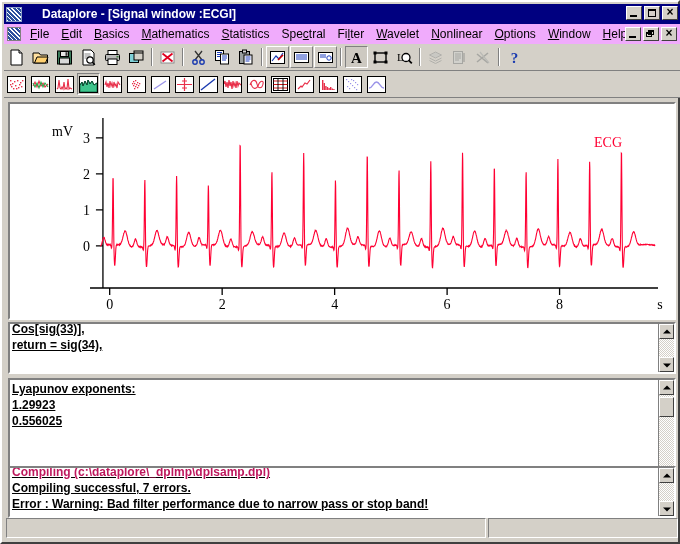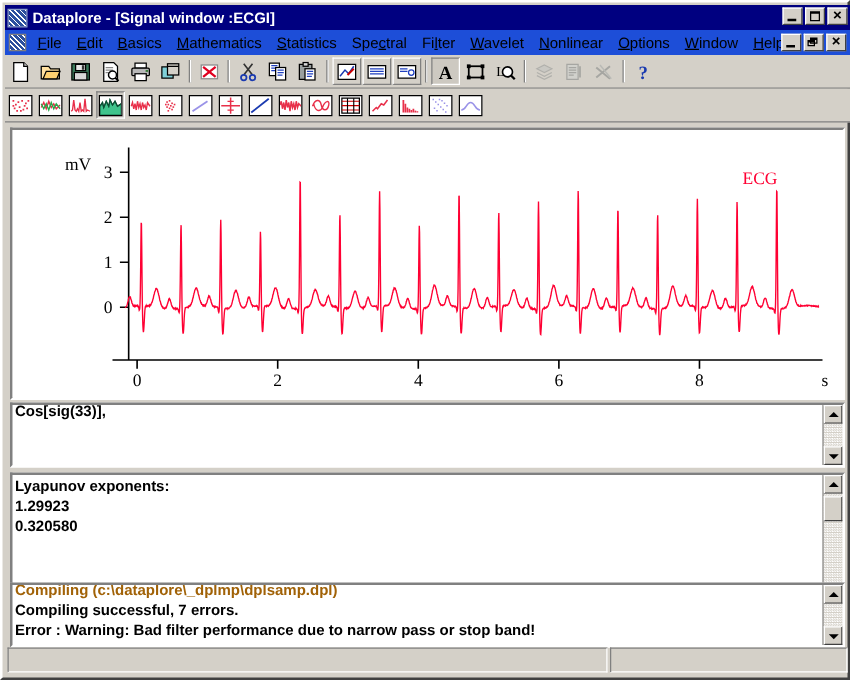--- a/index.html
+++ b/index.html
@@ -23,21 +23,21 @@
   }
   .app-icon{
     width:16px;height:15px;margin-left:2px;margin-right:4px;
     background:
       repeating-linear-gradient(45deg,#ffffff 0 1px,#2b4f9e 1px 3px);
     border:1px solid #8ca0c8;
     box-sizing:border-box;flex:none;
   }
   .title-text{
     color:#ffffff;font-size:12px;font-weight:bold;
-    letter-spacing:0px;white-space:nowrap;
+    letter-spacing:0px;white-space:nowrap;margin-left:16px;
   }
   .winbtns{position:absolute;right:2px;top:2px;display:flex;gap:0px;}
   .winbtn{
     width:16px;height:14px;margin-left:2px;
     background:#d4d0c8;
     border:1px solid #ffffff;
     border-right-color:#404040;border-bottom-color:#404040;
     box-sizing:border-box;position:relative;
     font-size:9px;line-height:12px;text-align:center;color:#000;
     font-family:"Liberation Sans", sans-serif;
@@ -47,21 +47,21 @@
   .gmax:after{content:"";position:absolute;left:3px;top:2px;width:8px;height:8px;border:1px solid #000;border-top-width:2px;box-sizing:border-box;}
   .gres:after{content:"";position:absolute;left:2px;top:4px;width:6px;height:5px;border:1px solid #000;border-top-width:2px;box-sizing:border-box;}
   .gres:before{content:"";position:absolute;left:4px;top:2px;width:6px;height:5px;border:1px solid #000;border-top-width:2px;box-sizing:border-box;background:#d4d0c8;}
   .gclose:after{
     content:"\00d7";position:absolute;left:0;right:0;top:-1px;
     font-size:12px;font-weight:bold;text-align:center;color:#000;line-height:13px;
   }
   
   .menubar{
     position:absolute;left:2px;top:22px;width:676px;height:20px;
-    background:#1d4ed8;display:flex;align-items:center;
+    background:#f0abfc;display:flex;align-items:center;
     box-sizing:border-box;
   }
   .menu-doc-icon{
     width:14px;height:14px;margin-left:3px;margin-right:3px;flex:none;
     background:repeating-linear-gradient(45deg,#ffffff 0 1px,#2b4f9e 1px 3px);
     border:1px solid #808080;box-sizing:border-box;
   }
   .menu-item{
     padding:2px 6px;font-size:12px;color:#000;white-space:nowrap;
     cursor:default;
@@ -104,20 +104,21 @@
   
   .pane{
     position:absolute;background:#ffffff;
     border:2px solid #808080;
     border-right-color:#ffffff;border-bottom-color:#ffffff;
     box-sizing:border-box;overflow:hidden;
   }
   .pane-inner{
     position:absolute;left:2px;top:0px;right:18px;bottom:0;
     overflow:hidden;
+    text-decoration:underline;
   }
   .pane-line{
     font-family:"Liberation Sans", sans-serif;
     font-size:12px;font-weight:bold;color:#000;
     line-height:16px;white-space:nowrap;
   }
   .vscroll{
     position:absolute;right:0px;top:0px;width:16px;bottom:0px;
     background:#d4d0c8;
     border-left:1px solid #808080;
@@ -571,53 +572,54 @@
       <path id="ecg-path" fill="none" stroke="#ff0033" stroke-width="1.1" d="M90.12 142.25 L90.35 141.98 L90.57 141.83 L90.80 141.66 L91.02 141.22 L91.25 140.84 L91.47 140.40 L91.70 139.84 L91.92 139.05 L92.15 137.95 L92.37 137.36 L92.60 136.34 L92.82 135.25 L93.05 134.67 L93.27 133.83 L93.50 133.71 L93.72 133.81 L93.95 133.55 L94.17 133.49 L94.40 133.90 L94.62 135.14 L94.85 135.59 L95.07 136.28 L95.30 136.99 L95.52 138.17 L95.75 138.82 L95.97 138.93 L96.20 139.60 L96.42 140.41 L96.65 140.29 L96.87 140.85 L97.10 140.65 L97.32 140.37 L97.55 141.14 L97.77 140.80 L98.00 141.16 L98.22 140.49 L98.45 140.80 L98.67 140.54 L98.90 140.89 L99.12 140.81 L99.35 140.84 L99.57 140.40 L99.80 140.65 L100.02 140.97 L100.25 140.35 L100.47 140.77 L100.70 141.31 L100.92 141.81 L101.15 142.83 L101.37 144.12 L101.60 143.77 L101.82 142.49 L102.05 138.43 L102.27 129.72 L102.50 112.45 L102.72 90.85 L102.94 74.24 L103.17 75.15 L103.39 92.50 L103.62 117.35 L103.84 136.86 L104.07 148.45 L104.29 155.99 L104.52 160.03 L104.74 161.75 L104.97 160.03 L105.19 157.04 L105.42 152.70 L105.64 148.52 L105.87 144.59 L106.09 142.74 L106.32 141.22 L106.54 140.94 L106.77 141.07 L106.99 140.33 L107.22 140.99 L107.44 140.60 L107.67 140.73 L107.89 140.60 L108.12 141.01 L108.34 140.78 L108.57 140.40 L108.79 140.53 L109.02 140.60 L109.24 140.92 L109.47 140.23 L109.69 140.80 L109.92 140.16 L110.14 140.33 L110.37 139.83 L110.59 140.12 L110.82 139.55 L111.04 139.00 L111.27 138.60 L111.49 137.75 L111.72 137.68 L111.94 136.93 L112.17 136.09 L112.39 135.24 L112.62 134.67 L112.84 133.37 L113.07 132.30 L113.29 131.61 L113.52 130.94 L113.74 129.41 L113.97 129.07 L114.19 128.55 L114.42 127.97 L114.64 126.94 L114.87 126.74 L115.09 126.73 L115.32 127.25 L115.54 127.24 L115.77 127.50 L115.99 127.93 L116.22 129.24 L116.44 129.99 L116.67 130.39 L116.89 131.77 L117.12 132.29 L117.34 133.33 L117.57 134.58 L117.79 135.91 L118.02 136.80 L118.24 137.07 L118.47 137.86 L118.69 139.05 L118.92 139.74 L119.14 140.09 L119.37 140.56 L119.59 141.22 L119.82 141.45 L120.04 141.34 L120.27 142.20 L120.49 142.02 L120.72 142.53 L120.94 142.58 L121.17 142.59 L121.39 142.88 L121.62 142.43 L121.84 142.43 L122.07 142.84 L122.29 142.65 L122.52 142.29 L122.74 141.85 L122.97 142.15 L123.19 141.68 L123.42 140.62 L123.64 140.30 L123.87 139.26 L124.09 139.01 L124.32 137.84 L124.54 137.57 L124.77 136.51 L124.99 135.42 L125.22 135.10 L125.44 135.49 L125.66 135.09 L125.89 135.57 L126.11 135.83 L126.34 136.74 L126.56 137.65 L126.79 137.96 L127.01 139.34 L127.24 140.03 L127.46 140.68 L127.69 141.28 L127.91 141.29 L128.14 141.76 L128.36 142.47 L128.59 142.60 L128.81 142.44 L129.04 143.22 L129.26 143.17 L129.49 142.96 L129.71 143.09 L129.94 142.68 L130.16 143.29 L130.39 142.65 L130.61 143.17 L130.84 143.12 L131.06 142.79 L131.29 143.22 L131.51 142.78 L131.74 142.97 L131.96 142.72 L132.19 143.22 L132.41 143.43 L132.64 144.03 L132.86 145.09 L133.09 145.66 L133.31 146.09 L133.54 145.31 L133.76 141.33 L133.99 134.70 L134.21 120.19 L134.44 99.16 L134.66 80.74 L134.89 76.12 L135.11 90.08 L135.34 114.06 L135.56 134.84 L135.79 148.55 L136.01 156.60 L136.24 161.05 L136.46 162.94 L136.69 162.14 L136.91 159.47 L137.14 155.28 L137.36 150.64 L137.59 147.00 L137.81 144.87 L138.04 143.49 L138.26 142.24 L138.49 142.26 L138.71 142.13 L138.94 141.83 L139.16 141.75 L139.39 141.86 L139.61 141.93 L139.84 142.06 L140.06 141.76 L140.29 141.74 L140.51 141.31 L140.74 141.72 L140.96 141.00 L141.19 141.08 L141.41 140.71 L141.64 140.58 L141.86 140.96 L142.09 140.81 L142.31 139.81 L142.54 139.98 L142.76 139.65 L142.99 139.28 L143.21 138.40 L143.44 137.73 L143.66 137.45 L143.89 136.64 L144.11 135.23 L144.34 134.60 L144.56 133.99 L144.79 132.53 L145.01 131.78 L145.24 130.57 L145.46 130.26 L145.69 128.93 L145.91 128.11 L146.14 127.63 L146.36 127.38 L146.59 126.59 L146.81 126.60 L147.04 126.58 L147.26 126.46 L147.49 127.09 L147.71 127.43 L147.94 128.48 L148.16 128.60 L148.38 129.78 L148.61 130.91 L148.83 131.75 L149.06 132.69 L149.28 133.26 L149.51 134.30 L149.73 135.35 L149.96 135.89 L150.18 136.16 L150.41 137.19 L150.63 138.08 L150.86 138.53 L151.08 138.46 L151.31 139.41 L151.53 139.38 L151.76 139.43 L151.98 139.77 L152.21 140.35 L152.43 139.94 L152.66 139.86 L152.88 140.63 L153.11 140.31 L153.33 140.60 L153.56 140.27 L153.78 140.09 L154.01 140.64 L154.23 139.99 L154.46 140.33 L154.68 139.40 L154.91 139.08 L155.13 138.72 L155.36 138.19 L155.58 137.77 L155.81 136.74 L156.03 135.91 L156.26 135.48 L156.48 134.06 L156.71 133.90 L156.93 132.90 L157.16 133.26 L157.38 132.85 L157.61 132.83 L157.83 133.61 L158.06 134.58 L158.28 135.03 L158.51 135.65 L158.73 136.40 L158.96 137.76 L159.18 138.06 L159.41 139.19 L159.63 139.23 L159.86 139.93 L160.08 140.72 L160.31 140.67 L160.53 141.00 L160.76 141.07 L160.98 140.95 L161.21 141.12 L161.43 141.75 L161.66 141.26 L161.88 141.67 L162.11 141.39 L162.33 141.58 L162.56 141.28 L162.78 141.67 L163.01 141.73 L163.23 141.71 L163.46 141.49 L163.68 141.63 L163.91 141.63 L164.13 141.91 L164.36 142.90 L164.58 144.16 L164.81 145.38 L165.03 145.84 L165.26 145.11 L165.48 142.09 L165.71 136.22 L165.93 123.31 L166.16 102.12 L166.38 81.03 L166.61 71.89 L166.83 82.03 L167.06 105.83 L167.28 128.89 L167.51 144.87 L167.73 154.82 L167.96 159.87 L168.18 163.04 L168.41 162.96 L168.63 161.07 L168.86 156.36 L169.08 152.02 L169.31 148.77 L169.53 145.81 L169.76 143.90 L169.98 143.11 L170.21 143.12 L170.43 142.67 L170.66 142.88 L170.88 142.84 L171.10 142.55 L171.33 142.61 L171.55 142.52 L171.78 143.18 L172.00 142.73 L172.23 142.49 L172.45 142.83 L172.68 142.79 L172.90 143.04 L173.13 142.97 L173.35 142.22 L173.58 142.13 L173.80 141.85 L174.03 141.51 L174.25 141.51 L174.48 141.43 L174.70 140.73 L174.93 140.69 L175.15 139.91 L175.38 139.40 L175.60 138.46 L175.83 137.56 L176.05 136.39 L176.28 135.95 L176.50 134.90 L176.73 133.95 L176.95 132.93 L177.18 131.76 L177.40 130.92 L177.63 130.01 L177.85 129.99 L178.08 129.41 L178.30 128.63 L178.53 128.92 L178.75 128.60 L178.98 128.33 L179.20 128.58 L179.43 129.53 L179.65 130.09 L179.88 130.56 L180.10 131.03 L180.33 132.64 L180.55 133.01 L180.78 134.42 L181.00 134.78 L181.23 135.97 L181.45 137.14 L181.68 137.67 L181.90 138.21 L182.13 139.12 L182.35 139.56 L182.58 140.42 L182.80 140.72 L183.03 140.91 L183.25 141.00 L183.48 141.29 L183.70 142.00 L183.93 142.00 L184.15 142.10 L184.38 142.21 L184.60 142.32 L184.83 142.44 L185.05 142.39 L185.28 141.88 L185.50 142.18 L185.73 141.98 L185.95 141.68 L186.18 141.28 L186.40 141.17 L186.63 140.94 L186.85 140.26 L187.08 139.70 L187.30 138.95 L187.53 137.84 L187.75 137.63 L187.98 136.71 L188.20 135.21 L188.43 134.50 L188.65 133.90 L188.88 134.20 L189.10 133.87 L189.33 133.64 L189.55 133.81 L189.78 134.49 L190.00 135.59 L190.23 136.30 L190.45 137.11 L190.68 138.05 L190.90 138.48 L191.13 139.43 L191.35 139.75 L191.58 140.15 L191.80 140.04 L192.03 140.95 L192.25 140.45 L192.48 140.74 L192.70 140.79 L192.93 140.76 L193.15 140.64 L193.38 140.65 L193.60 140.99 L193.82 141.19 L194.05 141.15 L194.27 140.90 L194.50 140.70 L194.72 140.94 L194.95 141.12 L195.17 141.10 L195.40 140.55 L195.62 140.91 L195.85 140.86 L196.07 141.76 L196.30 142.11 L196.52 143.33 L196.75 144.53 L196.97 143.63 L197.20 141.47 L197.42 137.41 L197.65 128.14 L197.87 111.92 L198.10 93.32 L198.32 81.48 L198.55 87.02 L198.77 104.54 L199.00 125.36 L199.22 141.34 L199.45 150.96 L199.67 157.24 L199.90 160.94 L200.12 161.61 L200.35 159.45 L200.57 155.45 L200.80 151.06 L201.02 147.33 L201.25 144.20 L201.47 142.15 L201.70 141.36 L201.92 140.82 L202.15 140.96 L202.37 140.79 L202.60 140.70 L202.82 140.46 L203.05 140.37 L203.27 140.98 L203.50 140.32 L203.72 140.35 L203.95 140.78 L204.17 140.81 L204.40 140.27 L204.62 140.31 L204.85 140.74 L205.07 140.32 L205.30 140.17 L205.52 140.15 L205.75 139.38 L205.97 139.34 L206.20 139.20 L206.42 138.73 L206.65 137.85 L206.87 137.42 L207.10 137.32 L207.32 136.04 L207.55 135.20 L207.77 134.73 L208.00 133.73 L208.22 132.36 L208.45 131.51 L208.67 131.18 L208.90 129.55 L209.12 128.88 L209.35 128.43 L209.57 127.45 L209.80 126.63 L210.02 126.63 L210.25 126.53 L210.47 126.42 L210.70 126.31 L210.92 126.99 L211.15 127.32 L211.37 127.54 L211.60 128.23 L211.82 129.50 L212.05 129.98 L212.27 131.54 L212.50 132.40 L212.72 133.42 L212.95 134.67 L213.17 135.32 L213.40 136.55 L213.62 136.92 L213.85 138.21 L214.07 138.68 L214.30 139.64 L214.52 140.13 L214.75 140.73 L214.97 140.54 L215.20 141.38 L215.42 141.06 L215.65 141.96 L215.87 141.56 L216.10 141.90 L216.32 142.46 L216.54 142.26 L216.77 142.52 L216.99 142.02 L217.22 141.97 L217.44 142.64 L217.67 142.11 L217.89 141.87 L218.12 142.14 L218.34 141.55 L218.57 141.04 L218.79 140.88 L219.02 139.82 L219.24 138.96 L219.47 138.55 L219.69 137.67 L219.92 136.96 L220.14 136.26 L220.37 135.41 L220.59 135.40 L220.82 134.90 L221.04 134.86 L221.27 135.38 L221.49 135.82 L221.72 136.94 L221.94 137.41 L222.17 138.37 L222.39 139.19 L222.62 139.87 L222.84 140.44 L223.07 141.02 L223.29 141.48 L223.52 142.35 L223.74 142.81 L223.97 142.49 L224.19 142.56 L224.42 142.55 L224.64 142.66 L224.87 142.71 L225.09 142.82 L225.32 143.15 L225.54 142.91 L225.77 143.08 L225.99 143.34 L226.22 142.64 L226.44 143.33 L226.67 142.87 L226.89 142.64 L227.12 143.07 L227.34 142.94 L227.57 143.35 L227.79 143.56 L228.02 144.09 L228.24 145.60 L228.47 146.26 L228.69 145.71 L228.92 143.84 L229.14 138.20 L229.37 125.75 L229.59 100.84 L229.82 67.36 L230.04 41.79 L230.27 41.99 L230.49 69.25 L230.72 104.64 L230.94 132.56 L231.17 148.63 L231.39 157.28 L231.62 161.55 L231.84 163.15 L232.07 162.12 L232.29 158.55 L232.52 154.18 L232.74 150.01 L232.97 146.71 L233.19 144.73 L233.42 143.64 L233.64 142.98 L233.87 142.48 L234.09 142.51 L234.32 142.14 L234.54 141.98 L234.77 141.73 L234.99 141.75 L235.22 141.63 L235.44 142.08 L235.67 141.97 L235.89 142.03 L236.12 141.43 L236.34 141.83 L236.57 141.59 L236.79 141.26 L237.02 141.14 L237.24 140.77 L237.47 140.89 L237.69 140.68 L237.92 139.85 L238.14 139.47 L238.37 139.36 L238.59 139.03 L238.82 138.02 L239.04 137.72 L239.26 136.68 L239.49 136.04 L239.71 135.43 L239.94 134.54 L240.16 133.18 L240.39 132.13 L240.61 131.36 L240.84 130.53 L241.06 130.14 L241.29 129.38 L241.51 128.30 L241.74 128.14 L241.96 128.28 L242.19 127.41 L242.41 127.52 L242.64 128.21 L242.86 128.41 L243.09 128.53 L243.31 129.62 L243.54 129.90 L243.76 131.11 L243.99 131.24 L244.21 132.06 L244.44 132.97 L244.66 134.18 L244.89 135.16 L245.11 135.92 L245.34 136.08 L245.56 137.21 L245.79 137.81 L246.01 137.73 L246.24 138.59 L246.46 138.90 L246.69 138.95 L246.91 139.79 L247.14 139.75 L247.36 140.20 L247.59 140.28 L247.81 140.58 L248.04 140.50 L248.26 139.95 L248.49 140.34 L248.71 140.72 L248.94 140.38 L249.16 140.27 L249.39 140.50 L249.61 140.30 L249.84 139.90 L250.06 139.86 L250.29 139.16 L250.51 138.27 L250.74 138.02 L250.96 137.69 L251.19 136.67 L251.41 136.04 L251.64 134.75 L251.86 133.96 L252.09 133.42 L252.31 133.19 L252.54 133.13 L252.76 132.65 L252.99 133.22 L253.21 133.92 L253.44 134.08 L253.66 134.91 L253.89 136.27 L254.11 136.71 L254.34 137.74 L254.56 138.26 L254.79 139.29 L255.01 139.58 L255.24 140.35 L255.46 140.17 L255.69 140.87 L255.91 140.76 L256.14 141.20 L256.36 140.64 L256.59 140.86 L256.81 140.98 L257.04 141.57 L257.26 141.59 L257.49 141.12 L257.71 141.38 L257.94 141.04 L258.16 141.63 L258.39 141.15 L258.61 141.68 L258.84 141.76 L259.06 141.32 L259.29 141.75 L259.51 141.84 L259.74 142.79 L259.96 144.07 L260.19 144.79 L260.41 144.91 L260.64 144.07 L260.86 140.88 L261.09 132.73 L261.31 116.72 L261.54 93.68 L261.76 72.86 L261.98 68.27 L262.21 83.69 L262.43 109.68 L262.66 132.50 L262.88 147.42 L263.11 155.71 L263.33 161.06 L263.56 162.88 L263.78 162.66 L264.01 159.39 L264.23 155.31 L264.46 151.08 L264.68 147.65 L264.91 145.04 L265.13 143.40 L265.36 143.23 L265.58 142.53 L265.81 142.25 L266.03 142.90 L266.26 142.91 L266.48 142.39 L266.71 142.67 L266.93 142.45 L267.16 143.01 L267.38 142.31 L267.61 143.01 L267.83 143.01 L268.06 142.91 L268.28 142.35 L268.51 142.65 L268.73 142.71 L268.96 141.95 L269.18 142.26 L269.41 142.11 L269.63 141.67 L269.86 141.10 L270.08 140.82 L270.31 140.38 L270.53 139.60 L270.76 139.01 L270.98 138.56 L271.21 137.50 L271.43 136.89 L271.66 135.68 L271.88 134.90 L272.11 134.02 L272.33 133.46 L272.56 132.43 L272.78 131.56 L273.01 130.98 L273.23 130.30 L273.46 129.61 L273.68 129.42 L273.91 128.92 L274.13 129.01 L274.36 129.00 L274.58 129.33 L274.81 129.92 L275.03 130.75 L275.26 131.46 L275.48 132.05 L275.71 132.64 L275.93 134.01 L276.16 134.74 L276.38 135.52 L276.61 136.52 L276.83 137.71 L277.06 138.02 L277.28 138.73 L277.51 139.25 L277.73 140.13 L277.96 140.65 L278.18 141.22 L278.41 141.15 L278.63 141.41 L278.86 141.65 L279.08 142.00 L279.31 141.84 L279.53 142.02 L279.76 142.15 L279.98 142.39 L280.21 142.06 L280.43 142.70 L280.66 141.90 L280.88 142.44 L281.11 141.72 L281.33 141.84 L281.56 141.41 L281.78 141.61 L282.01 141.29 L282.23 140.48 L282.46 140.18 L282.68 139.28 L282.91 138.23 L283.13 136.98 L283.36 136.86 L283.58 135.98 L283.81 134.94 L284.03 134.71 L284.26 134.29 L284.48 133.77 L284.70 134.09 L284.93 134.60 L285.15 135.10 L285.38 135.58 L285.60 136.80 L285.83 137.06 L286.05 138.49 L286.28 138.60 L286.50 139.09 L286.73 139.89 L286.95 140.15 L287.18 140.41 L287.40 140.54 L287.63 140.88 L287.85 140.95 L288.08 141.08 L288.30 141.05 L288.53 141.17 L288.75 141.08 L288.98 140.92 L289.20 140.79 L289.43 141.05 L289.65 141.04 L289.88 141.09 L290.10 140.95 L290.33 141.11 L290.55 141.29 L290.78 141.05 L291.00 140.77 L291.23 141.44 L291.45 141.79 L291.68 142.56 L291.90 143.54 L292.13 144.35 L292.35 143.36 L292.58 140.02 L292.80 132.93 L293.03 116.40 L293.25 89.38 L293.48 61.85 L293.70 49.08 L293.93 62.53 L294.15 92.50 L294.38 121.39 L294.60 141.27 L294.83 152.06 L295.05 157.83 L295.28 161.10 L295.50 161.06 L295.73 158.81 L295.95 154.66 L296.18 149.94 L296.40 146.42 L296.63 143.59 L296.85 141.75 L297.08 141.47 L297.30 140.84 L297.53 140.62 L297.75 140.39 L297.98 140.32 L298.20 140.83 L298.43 140.77 L298.65 140.16 L298.88 140.27 L299.10 140.14 L299.33 140.26 L299.55 140.60 L299.78 140.49 L300.00 140.37 L300.23 140.41 L300.45 139.99 L300.68 140.17 L300.90 140.11 L301.13 139.52 L301.35 139.06 L301.58 139.07 L301.80 138.38 L302.03 138.21 L302.25 137.54 L302.48 136.73 L302.70 136.09 L302.93 135.22 L303.15 134.76 L303.38 133.36 L303.60 132.22 L303.83 131.78 L304.05 130.30 L304.28 130.10 L304.50 128.55 L304.73 127.88 L304.95 127.82 L305.18 126.65 L305.40 127.03 L305.63 126.38 L305.85 126.29 L306.08 126.57 L306.30 126.84 L306.53 127.65 L306.75 128.29 L306.98 128.79 L307.20 130.08 L307.42 130.39 L307.65 131.48 L307.87 132.62 L308.10 133.69 L308.32 134.44 L308.55 135.99 L308.77 136.16 L309.00 137.60 L309.22 138.10 L309.45 138.59 L309.67 139.31 L309.90 139.86 L310.12 140.52 L310.35 140.36 L310.57 141.24 L310.80 140.97 L311.02 141.90 L311.25 141.60 L311.47 141.91 L311.70 141.72 L311.92 142.10 L312.15 142.03 L312.37 142.02 L312.60 141.78 L312.82 142.35 L313.05 142.14 L313.27 142.01 L313.50 141.58 L313.72 141.60 L313.95 140.78 L314.17 140.39 L314.40 139.99 L314.62 139.33 L314.85 138.45 L315.07 137.14 L315.30 136.93 L315.52 135.68 L315.75 135.47 L315.97 134.73 L316.20 134.69 L316.42 134.77 L316.65 135.18 L316.87 136.02 L317.10 136.36 L317.32 137.46 L317.55 138.77 L317.77 138.96 L318.00 139.77 L318.22 140.72 L318.45 141.43 L318.67 142.11 L318.90 142.24 L319.12 142.27 L319.35 142.58 L319.57 142.59 L319.80 142.78 L320.02 143.10 L320.25 143.10 L320.47 143.32 L320.70 143.39 L320.92 143.01 L321.15 142.79 L321.37 142.76 L321.60 143.45 L321.82 143.22 L322.05 142.90 L322.27 142.98 L322.50 143.42 L322.72 142.74 L322.95 143.42 L323.17 143.41 L323.40 144.23 L323.62 145.62 L323.85 146.28 L324.07 145.77 L324.30 143.68 L324.52 139.20 L324.75 128.32 L324.97 110.57 L325.20 88.89 L325.42 76.54 L325.65 81.87 L325.87 102.41 L326.10 125.38 L326.32 142.58 L326.55 153.25 L326.77 159.22 L327.00 162.74 L327.22 163.37 L327.45 161.89 L327.67 158.04 L327.90 153.12 L328.12 149.72 L328.35 146.00 L328.57 144.24 L328.80 143.48 L329.02 142.99 L329.25 142.40 L329.47 142.55 L329.70 142.37 L329.92 142.36 L330.14 142.14 L330.37 142.59 L330.59 142.16 L330.82 141.92 L331.04 141.97 L331.27 141.82 L331.49 142.15 L331.72 141.84 L331.94 141.45 L332.17 141.42 L332.39 140.89 L332.62 140.81 L332.84 140.92 L333.07 140.26 L333.29 139.65 L333.52 139.61 L333.74 138.68 L333.97 138.24 L334.19 137.36 L334.42 136.19 L334.64 135.68 L334.87 134.65 L335.09 133.49 L335.32 132.20 L335.54 131.10 L335.77 129.96 L335.99 128.49 L336.22 127.90 L336.44 127.14 L336.67 125.71 L336.89 125.52 L337.12 124.45 L337.34 124.73 L337.57 124.62 L337.79 124.26 L338.02 124.63 L338.24 125.02 L338.47 125.65 L338.69 126.87 L338.92 127.06 L339.14 128.23 L339.37 129.53 L339.59 130.78 L339.82 131.56 L340.04 132.25 L340.27 133.93 L340.49 134.29 L340.72 135.69 L340.94 136.51 L341.17 136.72 L341.39 138.00 L341.62 138.40 L341.84 138.52 L342.07 139.12 L342.29 139.03 L342.52 139.86 L342.74 140.24 L342.97 139.92 L343.19 139.90 L343.42 140.16 L343.64 140.02 L343.87 140.27 L344.09 140.43 L344.32 140.04 L344.54 140.19 L344.77 139.93 L344.99 139.91 L345.22 139.72 L345.44 139.68 L345.67 139.18 L345.89 138.45 L346.12 138.09 L346.34 137.31 L346.57 136.12 L346.79 135.24 L347.02 134.72 L347.24 133.85 L347.47 133.60 L347.69 132.52 L347.92 132.54 L348.14 132.84 L348.37 133.14 L348.59 134.01 L348.82 134.67 L349.04 134.95 L349.27 136.09 L349.49 137.11 L349.72 137.77 L349.94 138.31 L350.17 138.68 L350.39 139.66 L350.62 140.11 L350.84 140.18 L351.07 140.15 L351.29 140.33 L351.52 140.56 L351.74 141.10 L351.97 140.64 L352.19 140.83 L352.42 140.84 L352.64 140.66 L352.86 140.92 L353.09 141.03 L353.31 140.98 L353.54 141.57 L353.76 141.51 L353.99 141.05 L354.21 141.21 L354.44 141.05 L354.66 141.54 L354.89 141.70 L355.11 142.83 L355.34 143.68 L355.56 145.11 L355.79 144.67 L356.01 142.79 L356.24 138.03 L356.46 126.78 L356.69 104.54 L356.91 74.69 L357.14 52.59 L357.36 53.16 L357.59 76.79 L357.81 108.48 L358.04 133.88 L358.26 149.30 L358.49 157.21 L358.71 161.74 L358.94 162.60 L359.16 161.68 L359.39 158.57 L359.61 153.81 L359.84 150.20 L360.06 146.77 L360.29 144.70 L360.51 142.99 L360.74 143.01 L360.96 142.64 L361.19 142.09 L361.41 142.44 L361.64 142.72 L361.86 142.60 L362.09 142.52 L362.31 142.51 L362.54 142.22 L362.76 142.57 L362.99 142.76 L363.21 142.47 L363.44 142.60 L363.66 142.59 L363.89 142.30 L364.11 141.99 L364.34 141.62 L364.56 141.56 L364.79 141.70 L365.01 141.19 L365.24 140.67 L365.46 140.33 L365.69 139.23 L365.91 138.98 L366.14 137.99 L366.36 137.37 L366.59 136.06 L366.81 135.25 L367.04 134.61 L367.26 133.46 L367.49 131.91 L367.71 131.32 L367.94 130.15 L368.16 128.98 L368.39 128.61 L368.61 127.68 L368.84 127.39 L369.06 127.41 L369.29 127.31 L369.51 126.97 L369.74 127.32 L369.96 127.48 L370.19 127.89 L370.41 129.21 L370.64 129.87 L370.86 130.74 L371.09 131.78 L371.31 132.97 L371.54 134.16 L371.76 134.65 L371.99 135.59 L372.21 136.98 L372.44 137.84 L372.66 138.37 L372.89 139.44 L373.11 139.97 L373.34 140.61 L373.56 140.53 L373.79 141.35 L374.01 141.33 L374.24 141.50 L374.46 141.86 L374.69 142.06 L374.91 142.13 L375.14 142.41 L375.36 142.73 L375.58 142.24 L375.81 142.34 L376.03 142.09 L376.26 142.12 L376.48 142.01 L376.71 142.44 L376.93 141.61 L377.16 141.23 L377.38 140.96 L377.61 140.80 L377.83 139.64 L378.06 139.35 L378.28 138.57 L378.51 137.54 L378.73 136.39 L378.96 135.55 L379.18 135.26 L379.41 134.49 L379.63 134.25 L379.86 134.20 L380.08 134.06 L380.31 134.59 L380.53 135.23 L380.76 135.84 L380.98 136.98 L381.21 137.47 L381.43 138.33 L381.66 139.45 L381.88 139.60 L382.11 140.43 L382.33 140.97 L382.56 141.17 L382.78 141.13 L383.01 141.40 L383.23 141.48 L383.46 141.42 L383.68 141.36 L383.91 141.72 L384.13 141.01 L384.36 141.51 L384.58 141.42 L384.81 141.15 L385.03 141.13 L385.26 140.85 L385.48 141.32 L385.71 141.27 L385.93 140.94 L386.16 140.89 L386.38 141.53 L386.61 141.52 L386.83 142.07 L387.06 143.14 L387.28 144.57 L387.51 144.12 L387.73 143.25 L387.96 139.27 L388.18 131.32 L388.41 115.91 L388.63 92.45 L388.86 71.44 L389.08 66.50 L389.31 82.24 L389.53 107.87 L389.76 131.49 L389.98 146.05 L390.21 154.36 L390.43 159.60 L390.66 161.05 L390.88 161.09 L391.11 157.93 L391.33 153.79 L391.56 149.41 L391.78 145.78 L392.01 142.98 L392.23 141.65 L392.46 140.69 L392.68 140.45 L392.91 140.91 L393.13 140.42 L393.36 140.53 L393.58 140.29 L393.81 140.32 L394.03 140.11 L394.26 140.71 L394.48 140.81 L394.71 140.22 L394.93 140.38 L395.16 140.19 L395.38 140.00 L395.61 140.32 L395.83 140.36 L396.06 140.20 L396.28 140.04 L396.51 139.41 L396.73 139.20 L396.96 138.84 L397.18 138.84 L397.41 138.41 L397.63 137.43 L397.86 136.80 L398.08 136.40 L398.30 135.80 L398.53 134.63 L398.75 133.60 L398.98 133.19 L399.20 132.49 L399.43 131.79 L399.65 130.33 L399.88 130.24 L400.10 129.33 L400.33 128.39 L400.55 128.22 L400.78 128.10 L401.00 128.25 L401.23 127.83 L401.45 127.90 L401.68 128.26 L401.90 128.54 L402.13 129.32 L402.35 130.08 L402.58 130.91 L402.80 131.60 L403.03 132.53 L403.25 133.96 L403.48 134.80 L403.70 135.06 L403.93 136.58 L404.15 137.34 L404.38 137.91 L404.60 138.42 L404.83 139.27 L405.05 139.56 L405.28 139.69 L405.50 140.15 L405.73 140.91 L405.95 141.17 L406.18 141.10 L406.40 141.46 L406.63 141.35 L406.85 141.87 L407.08 142.12 L407.30 141.75 L407.53 141.77 L407.75 142.11 L407.98 142.17 L408.20 142.27 L408.43 141.79 L408.65 141.82 L408.88 141.08 L409.10 141.32 L409.33 140.64 L409.55 139.87 L409.78 139.36 L410.00 138.24 L410.23 137.62 L410.45 136.90 L410.68 135.96 L410.90 135.18 L411.13 134.86 L411.35 134.64 L411.58 134.88 L411.80 134.67 L412.03 135.75 L412.25 136.40 L412.48 136.78 L412.70 137.66 L412.93 138.71 L413.15 139.57 L413.38 140.36 L413.60 141.14 L413.83 140.99 L414.05 141.52 L414.28 142.40 L414.50 142.34 L414.73 142.86 L414.95 142.39 L415.18 143.20 L415.40 143.15 L415.63 142.66 L415.85 143.27 L416.08 142.72 L416.30 142.95 L416.53 143.33 L416.75 143.13 L416.98 143.35 L417.20 143.07 L417.43 143.42 L417.65 142.79 L417.88 143.07 L418.10 143.33 L418.33 143.26 L418.55 144.00 L418.78 145.04 L419.00 146.03 L419.23 146.86 L419.45 145.35 L419.68 142.97 L419.90 135.68 L420.13 119.68 L420.35 94.94 L420.58 68.79 L420.80 57.25 L421.02 69.64 L421.25 97.48 L421.47 125.18 L421.70 144.47 L421.92 154.33 L422.15 160.92 L422.37 163.42 L422.60 163.61 L422.82 160.65 L423.05 157.27 L423.27 152.11 L423.50 148.26 L423.72 145.85 L423.95 144.07 L424.17 143.47 L424.40 143.23 L424.62 142.79 L424.85 142.86 L425.07 142.76 L425.30 142.26 L425.52 142.79 L425.75 142.26 L425.97 142.67 L426.20 142.67 L426.42 142.46 L426.65 142.10 L426.87 142.38 L427.10 142.11 L427.32 141.62 L427.55 141.40 L427.77 141.63 L428.00 141.41 L428.22 141.10 L428.45 140.48 L428.67 140.03 L428.90 139.59 L429.12 138.38 L429.35 137.69 L429.57 137.24 L429.80 136.68 L430.02 134.97 L430.25 134.65 L430.47 133.35 L430.70 132.42 L430.92 131.15 L431.15 129.61 L431.37 128.76 L431.60 127.26 L431.82 127.00 L432.05 126.07 L432.27 125.27 L432.50 124.43 L432.72 124.70 L432.95 124.44 L433.17 124.70 L433.40 124.67 L433.62 125.69 L433.85 125.87 L434.07 126.69 L434.30 127.72 L434.52 128.80 L434.75 129.99 L434.97 131.08 L435.20 131.87 L435.42 133.07 L435.65 134.08 L435.87 135.30 L436.10 135.90 L436.32 136.99 L436.55 137.18 L436.77 137.56 L437.00 138.09 L437.22 138.80 L437.45 138.88 L437.67 139.23 L437.90 140.16 L438.12 139.99 L438.35 140.28 L438.57 140.08 L438.80 140.10 L439.02 140.47 L439.25 140.32 L439.47 140.42 L439.70 140.16 L439.92 139.94 L440.15 140.15 L440.37 139.65 L440.60 139.41 L440.82 139.29 L441.05 139.07 L441.27 137.98 L441.50 137.62 L441.72 136.56 L441.95 136.06 L442.17 135.56 L442.40 134.66 L442.62 133.61 L442.85 133.08 L443.07 132.59 L443.30 133.02 L443.52 132.75 L443.74 133.32 L443.97 133.90 L444.19 134.35 L444.42 135.35 L444.64 136.12 L444.87 136.90 L445.09 138.04 L445.32 138.25 L445.54 138.91 L445.77 139.54 L445.99 139.53 L446.22 140.46 L446.44 140.33 L446.67 140.86 L446.89 140.66 L447.12 140.36 L447.34 140.78 L447.57 140.78 L447.79 140.48 L448.02 140.75 L448.24 140.92 L448.47 140.59 L448.69 140.97 L448.92 140.72 L449.14 141.11 L449.37 141.15 L449.59 141.24 L449.82 141.55 L450.04 141.58 L450.27 141.84 L450.49 142.99 L450.72 144.26 L450.94 144.52 L451.17 144.60 L451.39 141.67 L451.62 135.27 L451.84 121.10 L452.07 96.57 L452.29 66.39 L452.52 48.78 L452.74 55.84 L452.97 83.90 L453.19 115.12 L453.42 138.47 L453.64 150.77 L453.87 158.29 L454.09 162.10 L454.32 162.85 L454.54 160.57 L454.77 157.15 L454.99 153.05 L455.22 148.53 L455.44 145.39 L455.67 143.84 L455.89 142.51 L456.12 142.41 L456.34 142.04 L456.57 141.99 L456.79 142.12 L457.02 142.21 L457.24 142.36 L457.47 142.50 L457.69 142.57 L457.92 142.63 L458.14 142.21 L458.37 142.61 L458.59 142.01 L458.82 142.39 L459.04 142.00 L459.27 142.00 L459.49 141.61 L459.72 141.98 L459.94 141.17 L460.17 140.80 L460.39 140.88 L460.62 140.14 L460.84 140.03 L461.07 138.87 L461.29 138.86 L461.52 137.66 L461.74 137.10 L461.97 135.77 L462.19 134.87 L462.42 134.04 L462.64 133.04 L462.87 131.94 L463.09 130.89 L463.32 129.59 L463.54 129.22 L463.77 128.13 L463.99 127.90 L464.22 127.63 L464.44 126.97 L464.67 126.96 L464.89 127.17 L465.12 127.26 L465.34 127.86 L465.57 128.67 L465.79 129.39 L466.02 130.43 L466.24 131.22 L466.46 132.22 L466.69 132.94 L466.91 134.22 L467.14 135.56 L467.36 136.12 L467.59 136.83 L467.81 138.27 L468.04 138.39 L468.26 139.72 L468.49 140.19 L468.71 140.37 L468.94 140.98 L469.16 141.11 L469.39 142.05 L469.61 142.34 L469.84 142.47 L470.06 142.49 L470.29 142.68 L470.51 142.43 L470.74 142.98 L470.96 142.62 L471.19 142.87 L471.41 142.42 L471.64 142.83 L471.86 142.10 L472.09 142.56 L472.31 141.83 L472.54 141.38 L472.76 141.21 L472.99 140.55 L473.21 140.02 L473.44 138.87 L473.66 137.98 L473.89 137.17 L474.11 136.50 L474.34 136.05 L474.56 135.26 L474.79 134.67 L475.01 134.44 L475.24 134.64 L475.46 134.87 L475.69 135.21 L475.91 135.81 L476.14 136.52 L476.36 137.51 L476.59 137.83 L476.81 138.83 L477.04 139.45 L477.26 140.54 L477.49 140.54 L477.71 141.26 L477.94 140.95 L478.16 141.80 L478.39 141.83 L478.61 141.71 L478.84 142.01 L479.06 141.55 L479.29 141.66 L479.51 141.83 L479.74 141.37 L479.96 141.79 L480.19 141.63 L480.41 141.77 L480.64 141.12 L480.86 141.06 L481.09 141.05 L481.31 141.72 L481.54 141.28 L481.76 141.61 L481.99 142.05 L482.21 142.68 L482.44 143.56 L482.66 144.42 L482.89 144.31 L483.11 142.37 L483.34 137.83 L483.56 128.41 L483.79 109.15 L484.01 83.92 L484.24 64.67 L484.46 65.38 L484.69 85.59 L484.91 113.04 L485.14 134.93 L485.36 148.19 L485.59 156.26 L485.81 160.42 L486.04 161.88 L486.26 160.72 L486.49 157.03 L486.71 152.41 L486.94 148.21 L487.16 144.67 L487.39 142.53 L487.61 141.88 L487.84 141.03 L488.06 140.54 L488.29 140.45 L488.51 140.39 L488.74 140.77 L488.96 140.26 L489.18 140.50 L489.41 140.32 L489.63 140.45 L489.86 140.18 L490.08 140.36 L490.31 140.13 L490.53 140.22 L490.76 140.32 L490.98 139.83 L491.21 140.01 L491.43 139.93 L491.66 139.91 L491.88 139.64 L492.11 138.68 L492.33 138.20 L492.56 138.33 L492.78 137.45 L493.01 137.10 L493.23 136.48 L493.46 135.45 L493.68 134.44 L493.91 133.77 L494.13 133.28 L494.36 131.81 L494.58 130.76 L494.81 130.35 L495.03 129.56 L495.26 128.73 L495.48 127.59 L495.71 127.57 L495.93 126.94 L496.16 126.21 L496.38 126.61 L496.61 126.91 L496.83 126.94 L497.06 127.37 L497.28 128.05 L497.51 128.73 L497.73 128.92 L497.96 130.44 L498.18 131.39 L498.41 132.13 L498.63 132.59 L498.86 133.70 L499.08 134.80 L499.31 135.45 L499.53 136.92 L499.76 137.02 L499.98 138.16 L500.21 139.02 L500.43 139.58 L500.66 140.00 L500.88 140.00 L501.11 140.58 L501.33 141.09 L501.56 140.94 L501.78 140.87 L502.01 141.30 L502.23 141.57 L502.46 141.62 L502.68 141.43 L502.91 141.49 L503.13 141.45 L503.36 141.96 L503.58 141.28 L503.81 141.46 L504.03 141.11 L504.26 140.88 L504.48 140.69 L504.71 140.58 L504.93 139.43 L505.16 138.57 L505.38 137.76 L505.61 137.13 L505.83 136.48 L506.06 136.15 L506.28 134.99 L506.51 134.42 L506.73 134.19 L506.96 134.70 L507.18 134.53 L507.41 135.15 L507.63 136.24 L507.86 137.00 L508.08 137.85 L508.31 138.35 L508.53 139.66 L508.76 140.45 L508.98 141.12 L509.21 141.02 L509.43 141.76 L509.66 141.77 L509.88 142.69 L510.11 142.44 L510.33 142.59 L510.56 142.56 L510.78 142.65 L511.01 142.89 L511.23 143.21 L511.46 142.61 L511.68 143.30 L511.90 143.10 L512.13 143.01 L512.35 143.33 L512.58 143.24 L512.80 142.74 L513.03 142.65 L513.25 142.85 L513.48 143.10 L513.70 143.33 L513.93 143.85 L514.15 145.23 L514.38 146.04 L514.60 146.59 L514.83 145.05 L515.05 141.96 L515.28 134.14 L515.50 117.44 L515.73 94.42 L515.95 73.26 L516.18 68.20 L516.40 84.31 L516.63 109.77 L516.85 132.90 L517.08 148.51 L517.30 156.75 L517.53 161.78 L517.75 164.07 L517.98 163.10 L518.20 160.18 L518.43 155.94 L518.65 151.19 L518.88 147.92 L519.10 145.60 L519.33 144.04 L519.55 143.42 L519.78 143.07 L520.00 142.59 L520.23 142.50 L520.45 142.57 L520.68 142.95 L520.90 142.72 L521.13 142.49 L521.35 142.51 L521.58 142.60 L521.80 142.32 L522.03 142.65 L522.25 142.15 L522.48 142.37 L522.70 141.73 L522.93 141.47 L523.15 141.89 L523.38 141.37 L523.60 141.32 L523.83 140.51 L524.05 140.41 L524.28 139.34 L524.50 139.23 L524.73 137.85 L524.95 137.44 L525.18 136.06 L525.40 135.77 L525.63 134.56 L525.85 133.49 L526.08 132.07 L526.30 131.10 L526.53 129.64 L526.75 128.67 L526.98 128.15 L527.20 126.92 L527.43 126.29 L527.65 125.30 L527.88 125.30 L528.10 125.24 L528.33 124.80 L528.55 125.01 L528.78 125.21 L529.00 126.04 L529.23 126.70 L529.45 127.34 L529.68 128.10 L529.90 129.22 L530.13 130.75 L530.35 131.72 L530.58 132.45 L530.80 133.37 L531.03 134.49 L531.25 135.26 L531.48 136.09 L531.70 137.17 L531.93 137.35 L532.15 137.98 L532.38 138.66 L532.60 138.82 L532.83 139.58 L533.05 139.90 L533.28 139.95 L533.50 140.44 L533.73 140.21 L533.95 140.62 L534.18 140.46 L534.40 140.56 L534.62 140.84 L534.85 140.64 L535.07 140.49 L535.30 140.73 L535.52 140.09 L535.75 139.88 L535.97 139.95 L536.20 139.64 L536.42 138.43 L536.65 138.37 L536.87 137.35 L537.10 136.83 L537.32 136.04 L537.55 135.15 L537.77 134.18 L538.00 133.59 L538.22 133.01 L538.45 132.84 L538.67 132.26 L538.90 132.91 L539.12 133.06 L539.35 133.70 L539.57 134.19 L539.80 135.50 L540.02 136.56 L540.25 136.86 L540.47 138.18 L540.70 138.13 L540.92 139.29 L541.15 139.29 L541.37 139.64 L541.60 139.88 L541.82 140.60 L542.05 140.79 L542.27 140.65 L542.50 140.92 L542.72 140.77 L542.95 140.50 L543.17 140.92 L543.40 140.80 L543.62 140.96 L543.85 141.00 L544.07 140.46 L544.30 141.02 L544.52 141.20 L544.75 140.93 L544.97 141.09 L545.20 141.04 L545.42 141.12 L545.65 141.85 L545.87 142.90 L546.10 143.83 L546.32 144.38 L546.55 143.56 L546.77 140.33 L547.00 133.13 L547.22 117.88 L547.45 92.95 L547.67 66.50 L547.90 55.05 L548.12 67.17 L548.35 95.86 L548.57 123.40 L548.80 142.86 L549.02 153.01 L549.25 159.14 L549.47 162.31 L549.70 162.04 L549.92 159.65 L550.15 155.57 L550.37 151.39 L550.60 147.85 L550.82 144.92 L551.05 143.03 L551.27 142.27 L551.50 142.09 L551.72 142.08 L551.95 141.64 L552.17 142.09 L552.40 141.68 L552.62 141.90 L552.85 141.77 L553.07 142.05 L553.30 141.77 L553.52 142.04 L553.75 142.04 L553.97 142.21 L554.20 141.68 L554.42 142.16 L554.65 141.63 L554.87 141.70 L555.10 141.28 L555.32 141.20 L555.55 141.12 L555.77 140.81 L556.00 140.72 L556.22 139.70 L556.45 139.21 L556.67 138.46 L556.90 137.89 L557.12 137.00 L557.34 136.26 L557.57 135.27 L557.79 134.68 L558.02 133.59 L558.24 132.63 L558.47 131.80 L558.69 131.23 L558.92 130.64 L559.14 129.63 L559.37 129.44 L559.59 129.05 L559.82 128.23 L560.04 128.41 L560.27 128.52 L560.49 128.67 L560.72 129.33 L560.94 129.98 L561.17 131.15 L561.39 131.48 L561.62 132.46 L561.84 133.07 L562.07 134.40 L562.29 135.57 L562.52 135.98 L562.74 136.90 L562.97 137.75 L563.19 138.98 L563.42 139.51 L563.64 140.04 L563.87 140.49 L564.09 141.22 L564.32 141.80 L564.54 141.38 L564.77 142.36 L564.99 142.49 L565.22 142.39 L565.44 142.75 L565.67 142.50 L565.89 142.89 L566.12 143.06 L566.34 142.65 L566.57 143.12 L566.79 142.49 L567.02 142.76 L567.24 142.53 L567.47 141.96 L567.69 141.95 L567.92 141.60 L568.14 140.81 L568.37 140.33 L568.59 139.70 L568.82 138.83 L569.04 138.41 L569.27 137.10 L569.49 136.48 L569.72 135.37 L569.94 135.56 L570.17 134.90 L570.39 135.01 L570.62 134.77 L570.84 135.34 L571.07 135.59 L571.29 136.29 L571.52 136.82 L571.74 137.69 L571.97 139.02 L572.19 139.40 L572.42 140.10 L572.64 140.27 L572.87 141.15 L573.09 141.28 L573.32 141.70 L573.54 141.75 L573.77 141.49 L573.99 142.23 L574.22 142.13 L574.44 142.05 L574.67 142.07 L574.89 142.15 L575.12 141.46 L575.34 141.95 L575.57 141.90 L575.79 141.60 L576.02 141.43 L576.24 141.77 L576.47 141.46 L576.69 141.27 L576.92 141.60 L577.14 141.42 L577.37 142.30 L577.59 142.87 L577.82 143.92 L578.04 144.72 L578.27 144.12 L578.49 141.99 L578.72 136.39 L578.94 123.11 L579.17 100.69 L579.39 73.56 L579.62 57.65 L579.84 64.49 L580.06 89.41 L580.29 118.12 L580.51 138.47 L580.74 151.15 L580.96 157.37 L581.19 160.73 L581.41 161.41 L581.64 160.14 L581.86 155.74 L582.09 151.64 L582.31 147.21 L582.54 144.72 L582.76 142.61 L582.99 141.37 L583.21 140.77 L583.44 141.02 L583.66 140.55 L583.89 140.95 L584.11 140.43 L584.34 140.42 L584.56 140.28 L584.79 140.32 L585.01 140.17 L585.24 140.41 L585.46 140.28 L585.69 140.71 L585.91 140.19 L586.14 140.39 L586.36 140.23 L586.59 140.23 L586.81 139.33 L587.04 139.57 L587.26 139.23 L587.49 138.83 L587.71 138.54 L587.94 137.81 L588.16 137.37 L588.39 136.83 L588.61 136.04 L588.84 135.05 L589.06 134.27 L589.29 133.06 L589.51 132.48 L589.74 130.96 L589.96 130.28 L590.19 129.19 L590.41 127.92 L590.64 127.39 L590.86 127.10 L591.09 126.05 L591.31 125.71 L591.54 125.80 L591.76 125.26 L591.99 125.87 L592.21 125.46 L592.44 126.10 L592.66 127.10 L592.89 127.83 L593.11 128.88 L593.34 129.26 L593.56 130.42 L593.79 131.26 L594.01 132.73 L594.24 133.33 L594.46 134.87 L594.69 135.73 L594.91 136.26 L595.14 136.83 L595.36 138.10 L595.59 138.64 L595.81 138.88 L596.04 139.10 L596.26 139.87 L596.49 139.94 L596.71 140.57 L596.94 140.67 L597.16 140.83 L597.39 141.07 L597.61 140.92 L597.84 140.94 L598.06 141.09 L598.29 141.06 L598.51 141.66 L598.74 141.27 L598.96 141.25 L599.19 141.02 L599.41 141.30 L599.64 140.76 L599.86 140.56 L600.09 139.92 L600.31 139.30 L600.54 138.39 L600.76 137.99 L600.99 136.59 L601.21 135.84 L601.44 135.27 L601.66 135.09 L601.89 134.80 L602.11 134.57 L602.34 134.65 L602.56 135.01 L602.78 135.10 L603.01 135.75 L603.23 136.77 L603.46 137.58 L603.68 138.23 L603.91 139.55 L604.13 139.74 L604.36 140.38 L604.58 141.62 L604.81 141.64 L605.03 141.95 L605.26 141.99 L605.48 142.55 L605.71 142.74 L605.93 142.46 L606.16 142.81 L606.38 142.44 L606.61 142.68 L606.83 142.87 L607.06 142.82 L607.28 142.56 L607.51 142.95 L607.73 143.23 L607.96 143.28 L608.18 142.62 L608.41 142.79 L608.63 143.27 L608.86 143.28 L609.08 143.58 L609.31 144.18 L609.53 145.68 L609.76 146.27 L609.98 146.42 L610.21 144.72 L610.43 139.30 L610.66 126.84 L610.88 103.83 L611.11 72.30 L611.33 49.19 L611.56 49.48 L611.78 74.23 L612.01 108.29 L612.23 134.52 L612.46 149.38 L612.68 158.18 L612.91 162.54 L613.13 163.67 L613.36 162.55 L613.58 159.37 L613.81 155.11 L614.03 150.68 L614.26 147.16 L614.48 145.45 L614.71 143.96 L614.93 143.15 L615.16 143.16 L615.38 142.81 L615.61 142.76 L615.83 142.49 L616.06 142.81 L616.28 143.16 L616.51 143.09 L616.73 143.08 L616.96 143.02 L617.18 142.76 L617.41 142.16 L617.63 142.32 L617.86 142.38 L618.08 142.27 L618.31 141.97 L618.53 141.60 L618.76 141.98 L618.98 141.37 L619.21 140.90 L619.43 140.56 L619.66 140.20 L619.88 139.57 L620.11 139.09 L620.33 138.38 L620.56 137.14 L620.78 136.58 L621.01 135.54 L621.23 134.63 L621.46 133.44 L621.68 133.11 L621.91 132.27 L622.13 130.94 L622.36 130.08 L622.58 129.16 L622.81 129.14 L623.03 128.43 L623.26 128.30 L623.48 127.66 L623.71 127.59 L623.93 128.08 L624.16 128.10 L624.38 128.55 L624.61 129.42 L624.83 129.90 L625.06 130.65 L625.28 131.81 L625.50 132.41 L625.73 133.68 L625.95 134.16 L626.18 135.44 L626.40 135.97 L626.63 137.16 L626.85 137.76 L627.08 138.07 L627.30 138.72 L627.53 139.34 L627.75 139.56 L627.98 140.14 L628.20 140.20 L628.43 140.49 L628.65 140.16 L628.88 140.70 L629.10 140.98 L629.33 141.06 L629.55 141.11 L629.78 141.10 L630.00 141.02 L630.23 140.43 L630.45 141.16 L630.68 141.09 L630.90 140.92 L631.13 140.89 L631.35 140.43 L631.58 140.43 L631.80 140.61 L632.03 140.65 L632.25 140.93 L632.48 140.91 L632.70 140.78 L632.93 140.67 L633.15 140.47 L633.38 140.39 L633.60 140.70 L633.83 140.88 L634.05 140.60 L634.28 140.75 L634.50 140.74 L634.73 140.73 L634.95 140.31 L635.18 140.37 L635.40 140.20 L635.63 140.56 L635.85 140.37 L636.08 140.87 L636.30 140.76 L636.53 140.33 L636.75 140.30 L636.98 140.21 L637.20 140.21 L637.43 140.27 L637.65 140.38 L637.88 140.34 L638.10 140.42 L638.33 140.48 L638.55 140.71 L638.78 140.56 L639.00 140.48 L639.23 140.44 L639.45 141.00 L639.68 140.75 L639.90 140.64 L640.13 140.85 L640.35 140.79 L640.58 141.02 L640.80 140.95 L641.03 140.62 L641.25 140.97 L641.48 141.01 L641.70 140.89 L641.93 140.71 L642.15 141.16 L642.38 141.28 L642.60 141.03 L642.83 140.83 L643.05 141.13 L643.28 140.85 L643.50 140.84 L643.73 141.48 L643.95 141.50 L644.18 141.35 L644.40 141.30 L644.63 140.94 L644.85 141.59 L645.08 141.42"></path>
       <text id="legend-label" x="584" y="43" font-family="'Liberation Serif', serif" font-size="14" fill="#ff0033">ECG</text>
       <text id="ylabel-text" x="42" y="32" font-family="'Liberation Serif', serif" font-size="14" fill="#000">mV</text>
       <text id="xlabel-text" x="650" y="205" font-family="'Liberation Serif', serif" font-size="14" fill="#000" text-anchor="middle">s</text>
     </svg>
   </div>
 
   <div class="pane" style="left:6px;top:320px;width:668px;height:52px;">
     <div class="pane-inner">
       <div class="pane-line" style="margin-top:-3px;">Cos[sig(33)],</div>
+      <div class="pane-line">return = sig(34),</div>
     </div>
     <div class="vscroll">
       <div class="vs-btn vs-up">
           <i class="arr arr-up"></i>
         </div>
       <div class="vs-track"></div>
       <div class="vs-btn vs-down">
           <i class="arr arr-down"></i>
         </div>
     </div>
   </div>
 
   <div class="pane" style="left:6px;top:376px;width:668px;height:108px;">
     <div class="pane-inner">
       <div class="pane-line" style="margin-top:1px;">Lyapunov exponents:</div>
       <div class="pane-line">1.29923</div>
-      <div class="pane-line">0.320580</div>
+      <div class="pane-line">0.556025</div>
     </div>
     <div class="vscroll">
       <div class="vs-btn vs-up">
           <i class="arr arr-up"></i>
         </div>
       <div class="vs-track"></div>
       <div class="vs-thumb" style="top:17px;height:20px;"></div>
       <div class="vs-btn vs-down">
           <i class="arr arr-down"></i>
         </div>
     </div>
   </div>
 
   <div class="pane" style="left:6px;top:464px;width:668px;height:52px;">
     <div class="pane-inner">
-      <div class="pane-line" style="margin-top:-4px;color:#a16207;">Compiling (c:\dataplore\_dplmp\dplsamp.dpl)</div>
+      <div class="pane-line" style="margin-top:-4px;color:#be185d;">Compiling (c:\dataplore\_dplmp\dplsamp.dpl)</div>
       <div class="pane-line">Compiling successful, 7 errors.</div>
       <div class="pane-line">Error : Warning: Bad filter performance due to narrow pass or stop band!</div>
     </div>
     <div class="vscroll">
       <div class="vs-btn vs-up">
           <i class="arr arr-up"></i>
         </div>
       <div class="vs-track"></div>
       <div class="vs-btn vs-down">
           <i class="arr arr-down"></i>

